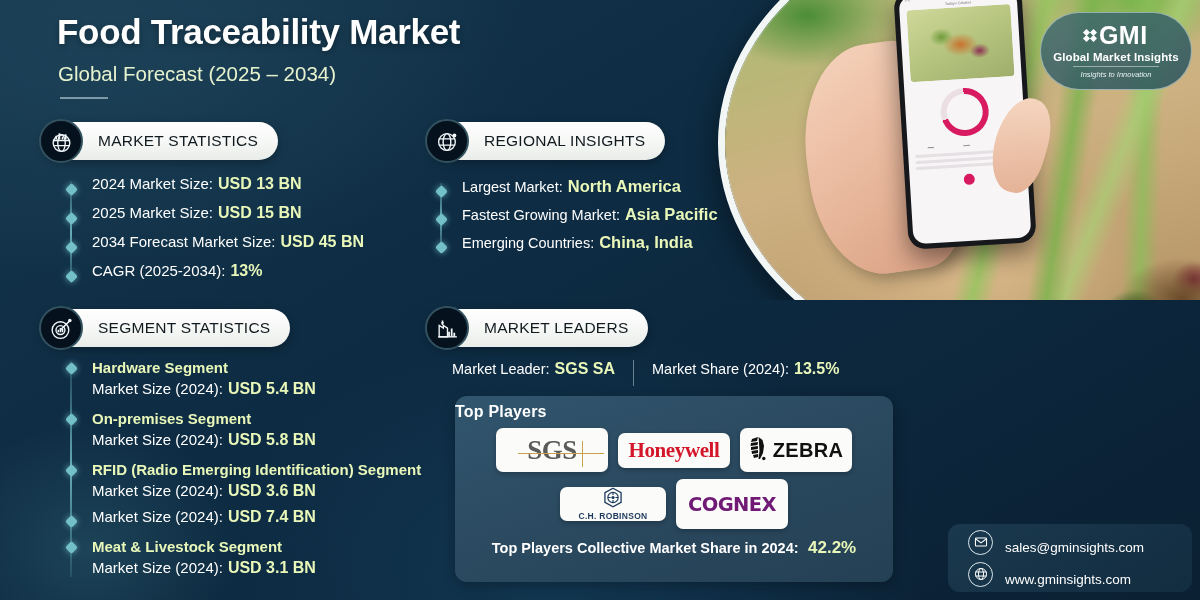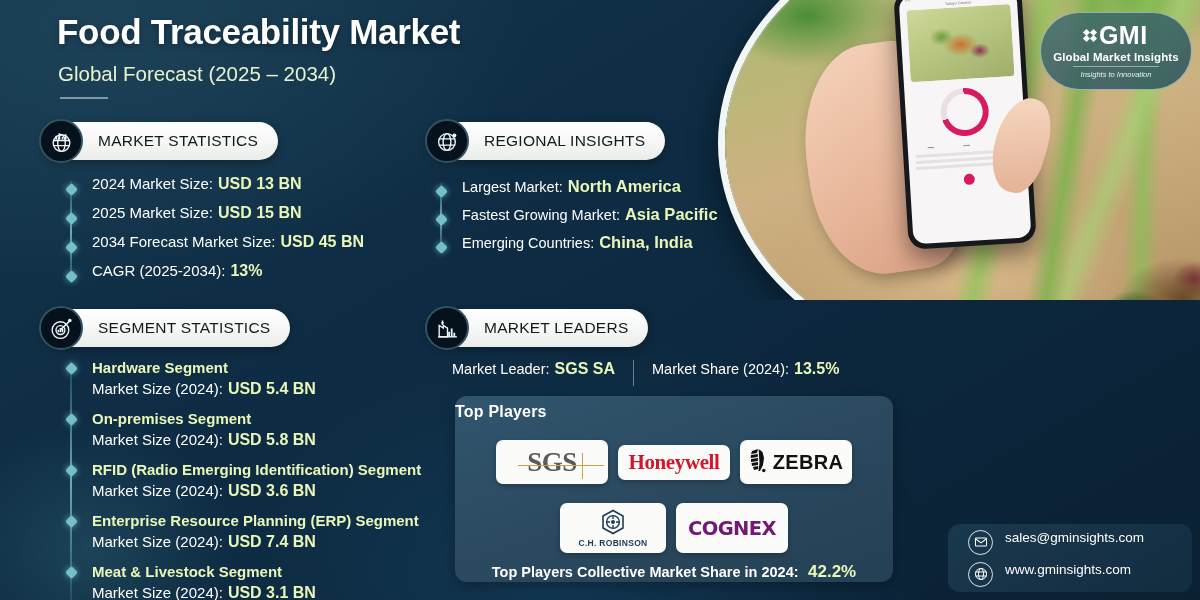--- a/index.html
+++ b/index.html
@@ -280,26 +280,25 @@
   .logo-row {
     display: flex; justify-content: center; align-items: center;
     gap: 10px; margin-top: 7px;
   }
   .logo-box {
     background: #fbfbf9;
     border-radius: 7px;
     display: flex; flex-direction: column;
     align-items: center; justify-content: center;
     box-shadow: 0 2px 5px rgba(0,0,0,.25);
-    margin-top: 12px;
   }
   .lb-sgs { width: 112px; height: 44px; }
   .lb-honey { width: 112px; height: 35px; }
   .lb-zebra { width: 112px; height: 44px; }
-  .lb-chr { width: 106px; height: 50px; }
+  .lb-chr { width: 106px; height: 34px; }
   .lb-cognex { width: 112px; height: 50px; }
 
   .sgs-text {
     font-family: "Liberation Serif", serif;
     font-size: 27px; font-weight: bold; color: #5b5b5b;
     letter-spacing: -.5px; line-height: 1;
     position: relative;
   }
   .sgs-text::before {
     content: ""; position: absolute; left: -9px; top: 62%;
@@ -337,21 +336,21 @@
   #contact {
     position: absolute; right: 8px; bottom: 8px;
     width: 244px; height: 68px;
     border-radius: 12px;
     background: linear-gradient(150deg, rgba(38,74,96,.55), rgba(26,56,76,.5));
     display: flex; flex-direction: column;
     justify-content: center; gap: 7px;
     padding-left: 20px;
     z-index: 6;
   }
-  .contact-row { display: flex; align-items: flex-start; gap: 12px; }
+  .contact-row { display: flex; align-items: flex-end; gap: 12px; }
   .contact-ico {
     width: 25px; height: 25px; border-radius: 50%;
     border: 1.4px solid #dce9ef;
     display: flex; align-items: center; justify-content: center;
     flex: none;
   }
   .contact-ico svg { width: 14px; height: 14px; }
   .contact-txt { color: #ffffff; font-size: 13.5px; }
 
   .corner-glow {
@@ -527,23 +526,20 @@
         <span class="seg-name">RFID (Radio Emerging Identification) Segment</span>
       </div>
       <div class="seg-val">
         <span class="k">Market Size (2024):</span>
         <span class="v">USD 3.6 BN</span>
       </div>
     </div>
 
     <div class="stat-pair">
       <span class="node"></span>
-      <div class="seg-head">
-        <span class="seg-name">Enterprise Resource Planning (ERP) Segment</span>
-      </div>
       <div class="seg-val">
         <span class="k">Market Size (2024):</span>
         <span class="v">USD 7.4 BN</span>
       </div>
     </div>
 
     <div class="stat-pair">
       <span class="node"></span>
       <div class="seg-head">
         <span class="seg-name">Meat &amp; Livestock Segment</span>

